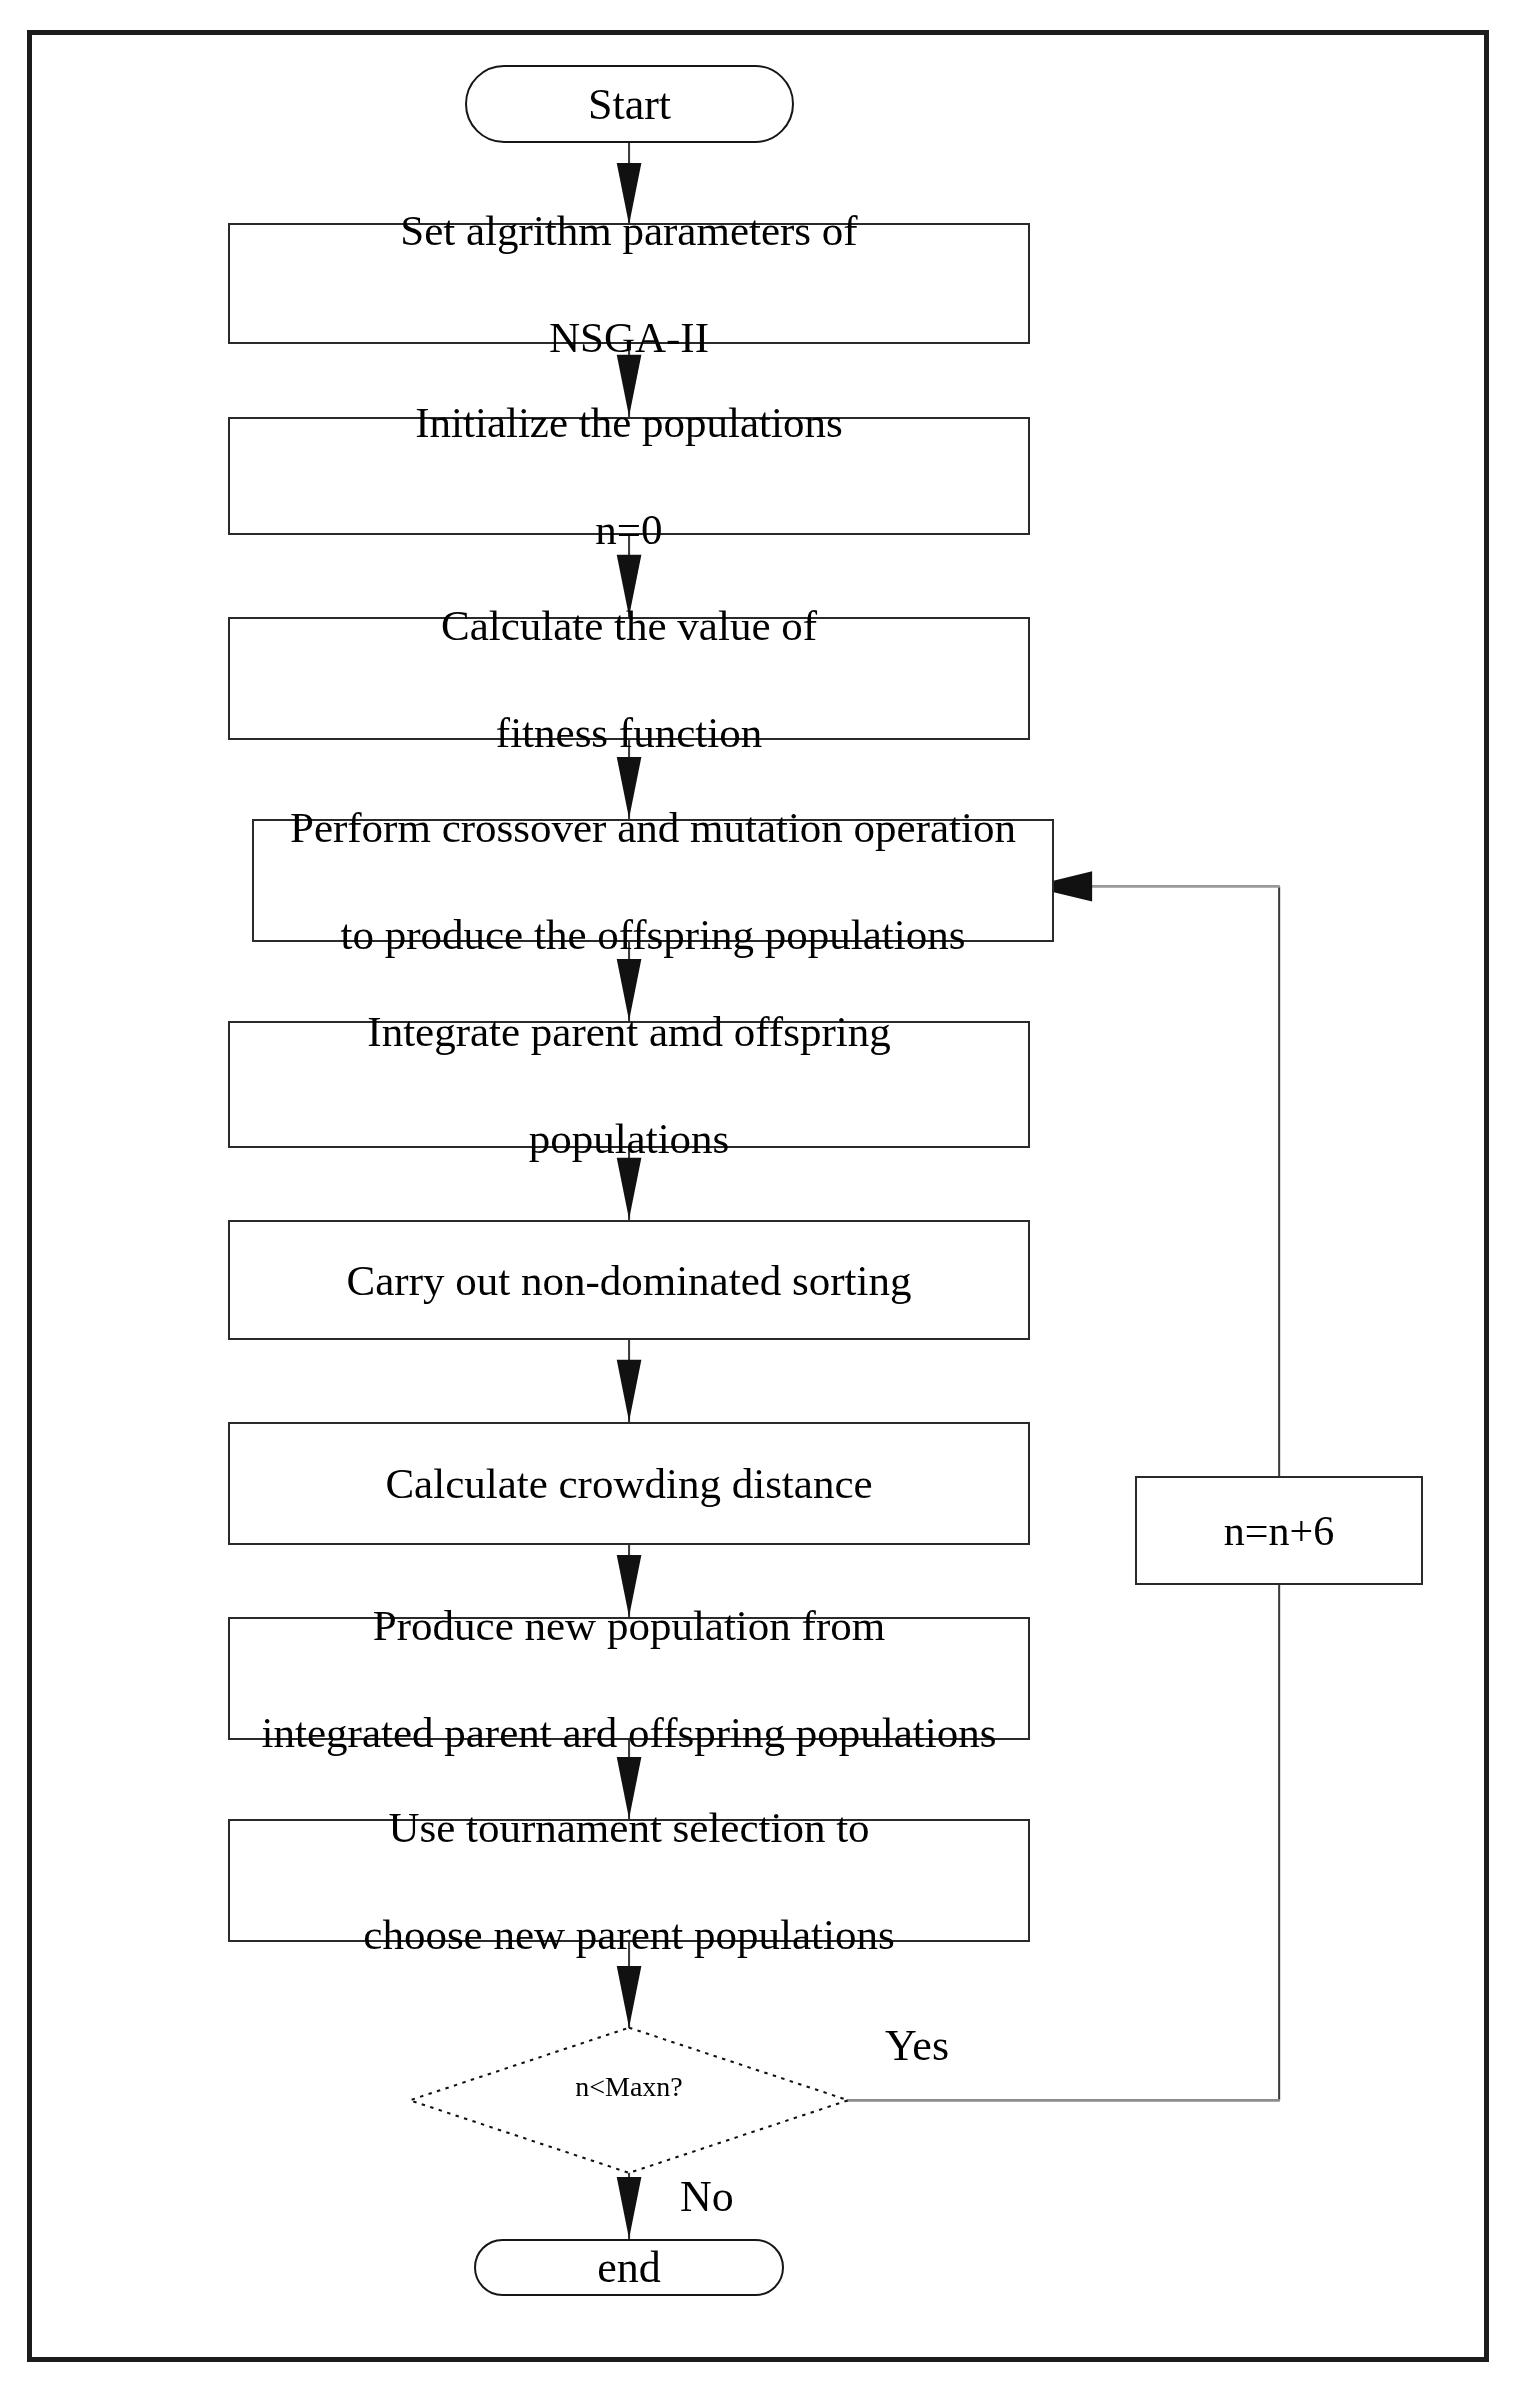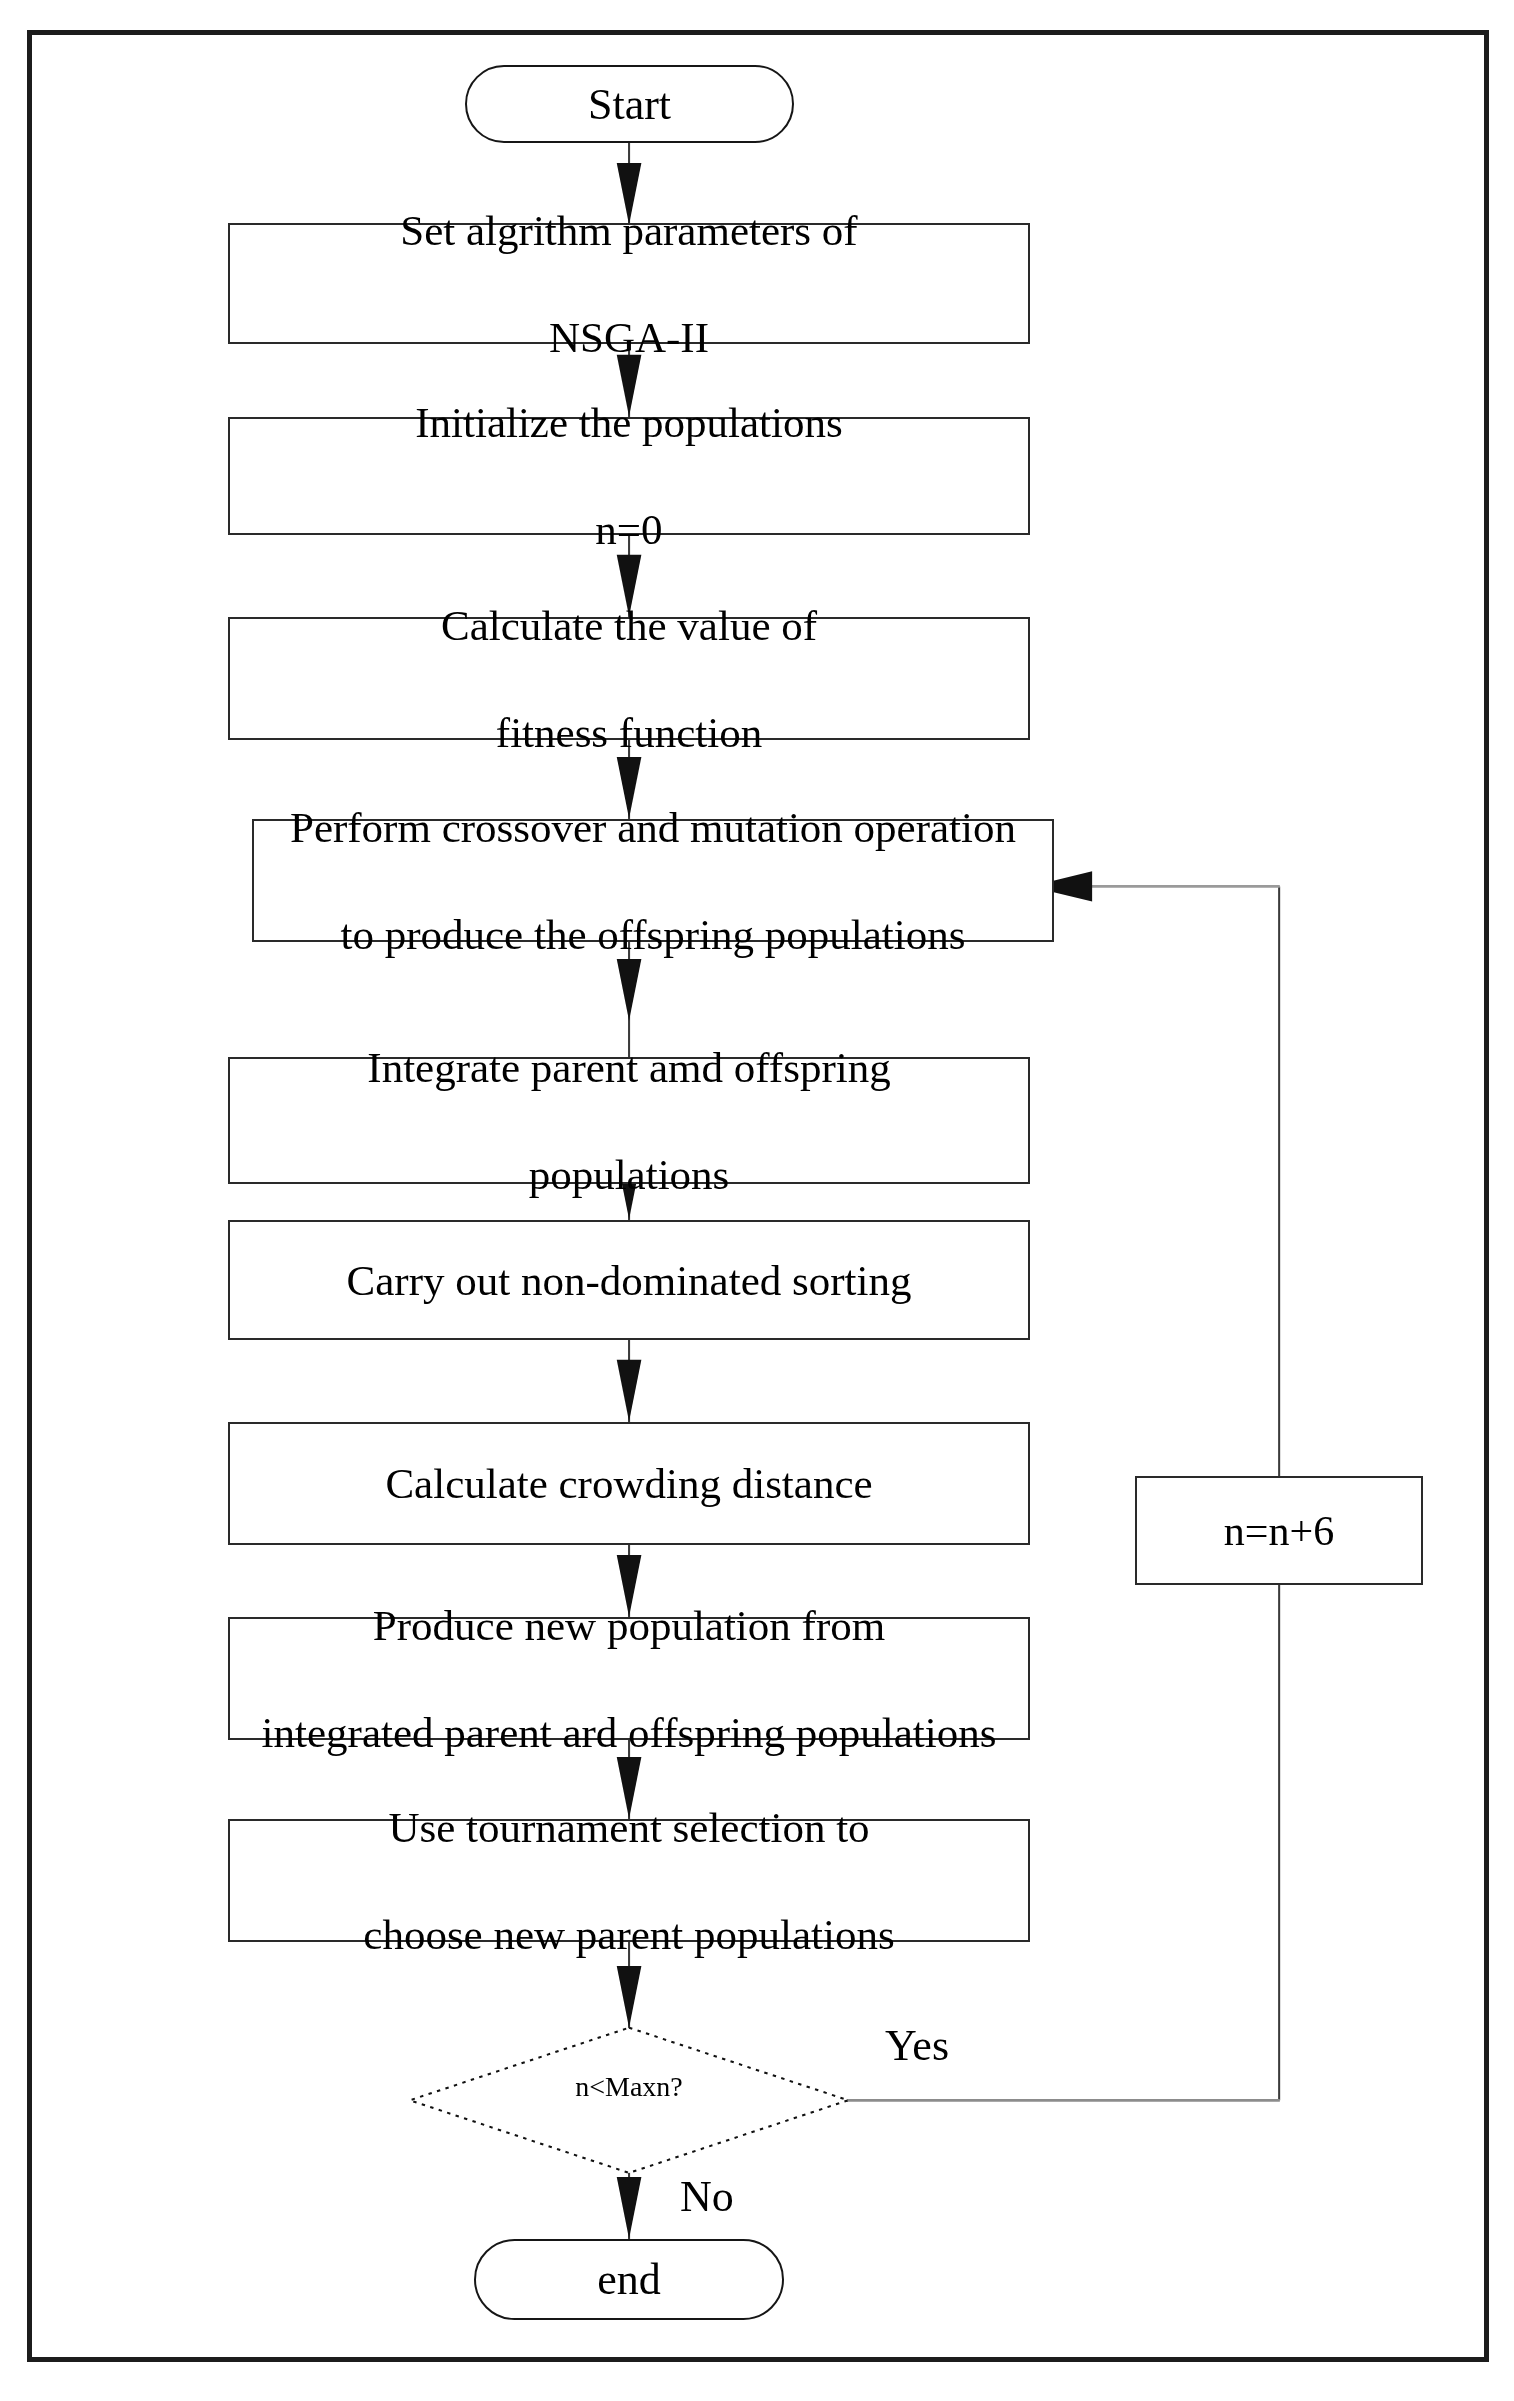--- a/index.html
+++ b/index.html
@@ -23,26 +23,26 @@
   }
   .pbox{
     left:228px;width:802px;
     border:2.7px solid #2a2a2a;
     font-size:43px;line-height:59px;gap:48px;
   }
   .stadium{
     border:2.1px solid #161616;font-size:44px;
   }
   #node-start{left:465px;top:65px;width:329px;height:78px;border-radius:41px;}
-  #node-end{left:474px;top:2239px;width:310px;height:81px;border-radius:42px;}
+  #node-end{left:474px;top:2239px;width:310px;height:57px;border-radius:42px;}
   #node-set-params{top:223px;height:121px;}
   #node-init-pop{top:417px;height:118px;}
   #node-fitness{top:617px;height:123px;}
   #node-crossover{top:819px;height:123px;margin-left:24px;}
-  #node-integrate{top:1057px;height:127px;text-align:center;}
+  #node-integrate{top:1021px;height:127px;text-align:center;}
   #node-sorting{top:1220px;height:120px;}
   #node-crowding{top:1422px;height:123px;}
   #node-new-pop{top:1617px;height:123px;}
   #node-tournament{top:1819px;height:123px;}
   #node-increment{
     left:1135px;top:1476px;width:288px;height:109px;
     border:2.7px solid #2a2a2a;font-size:42px;
   }
   #decision-label{
     position:absolute;left:437px;top:2071px;width:384px;z-index:3;

